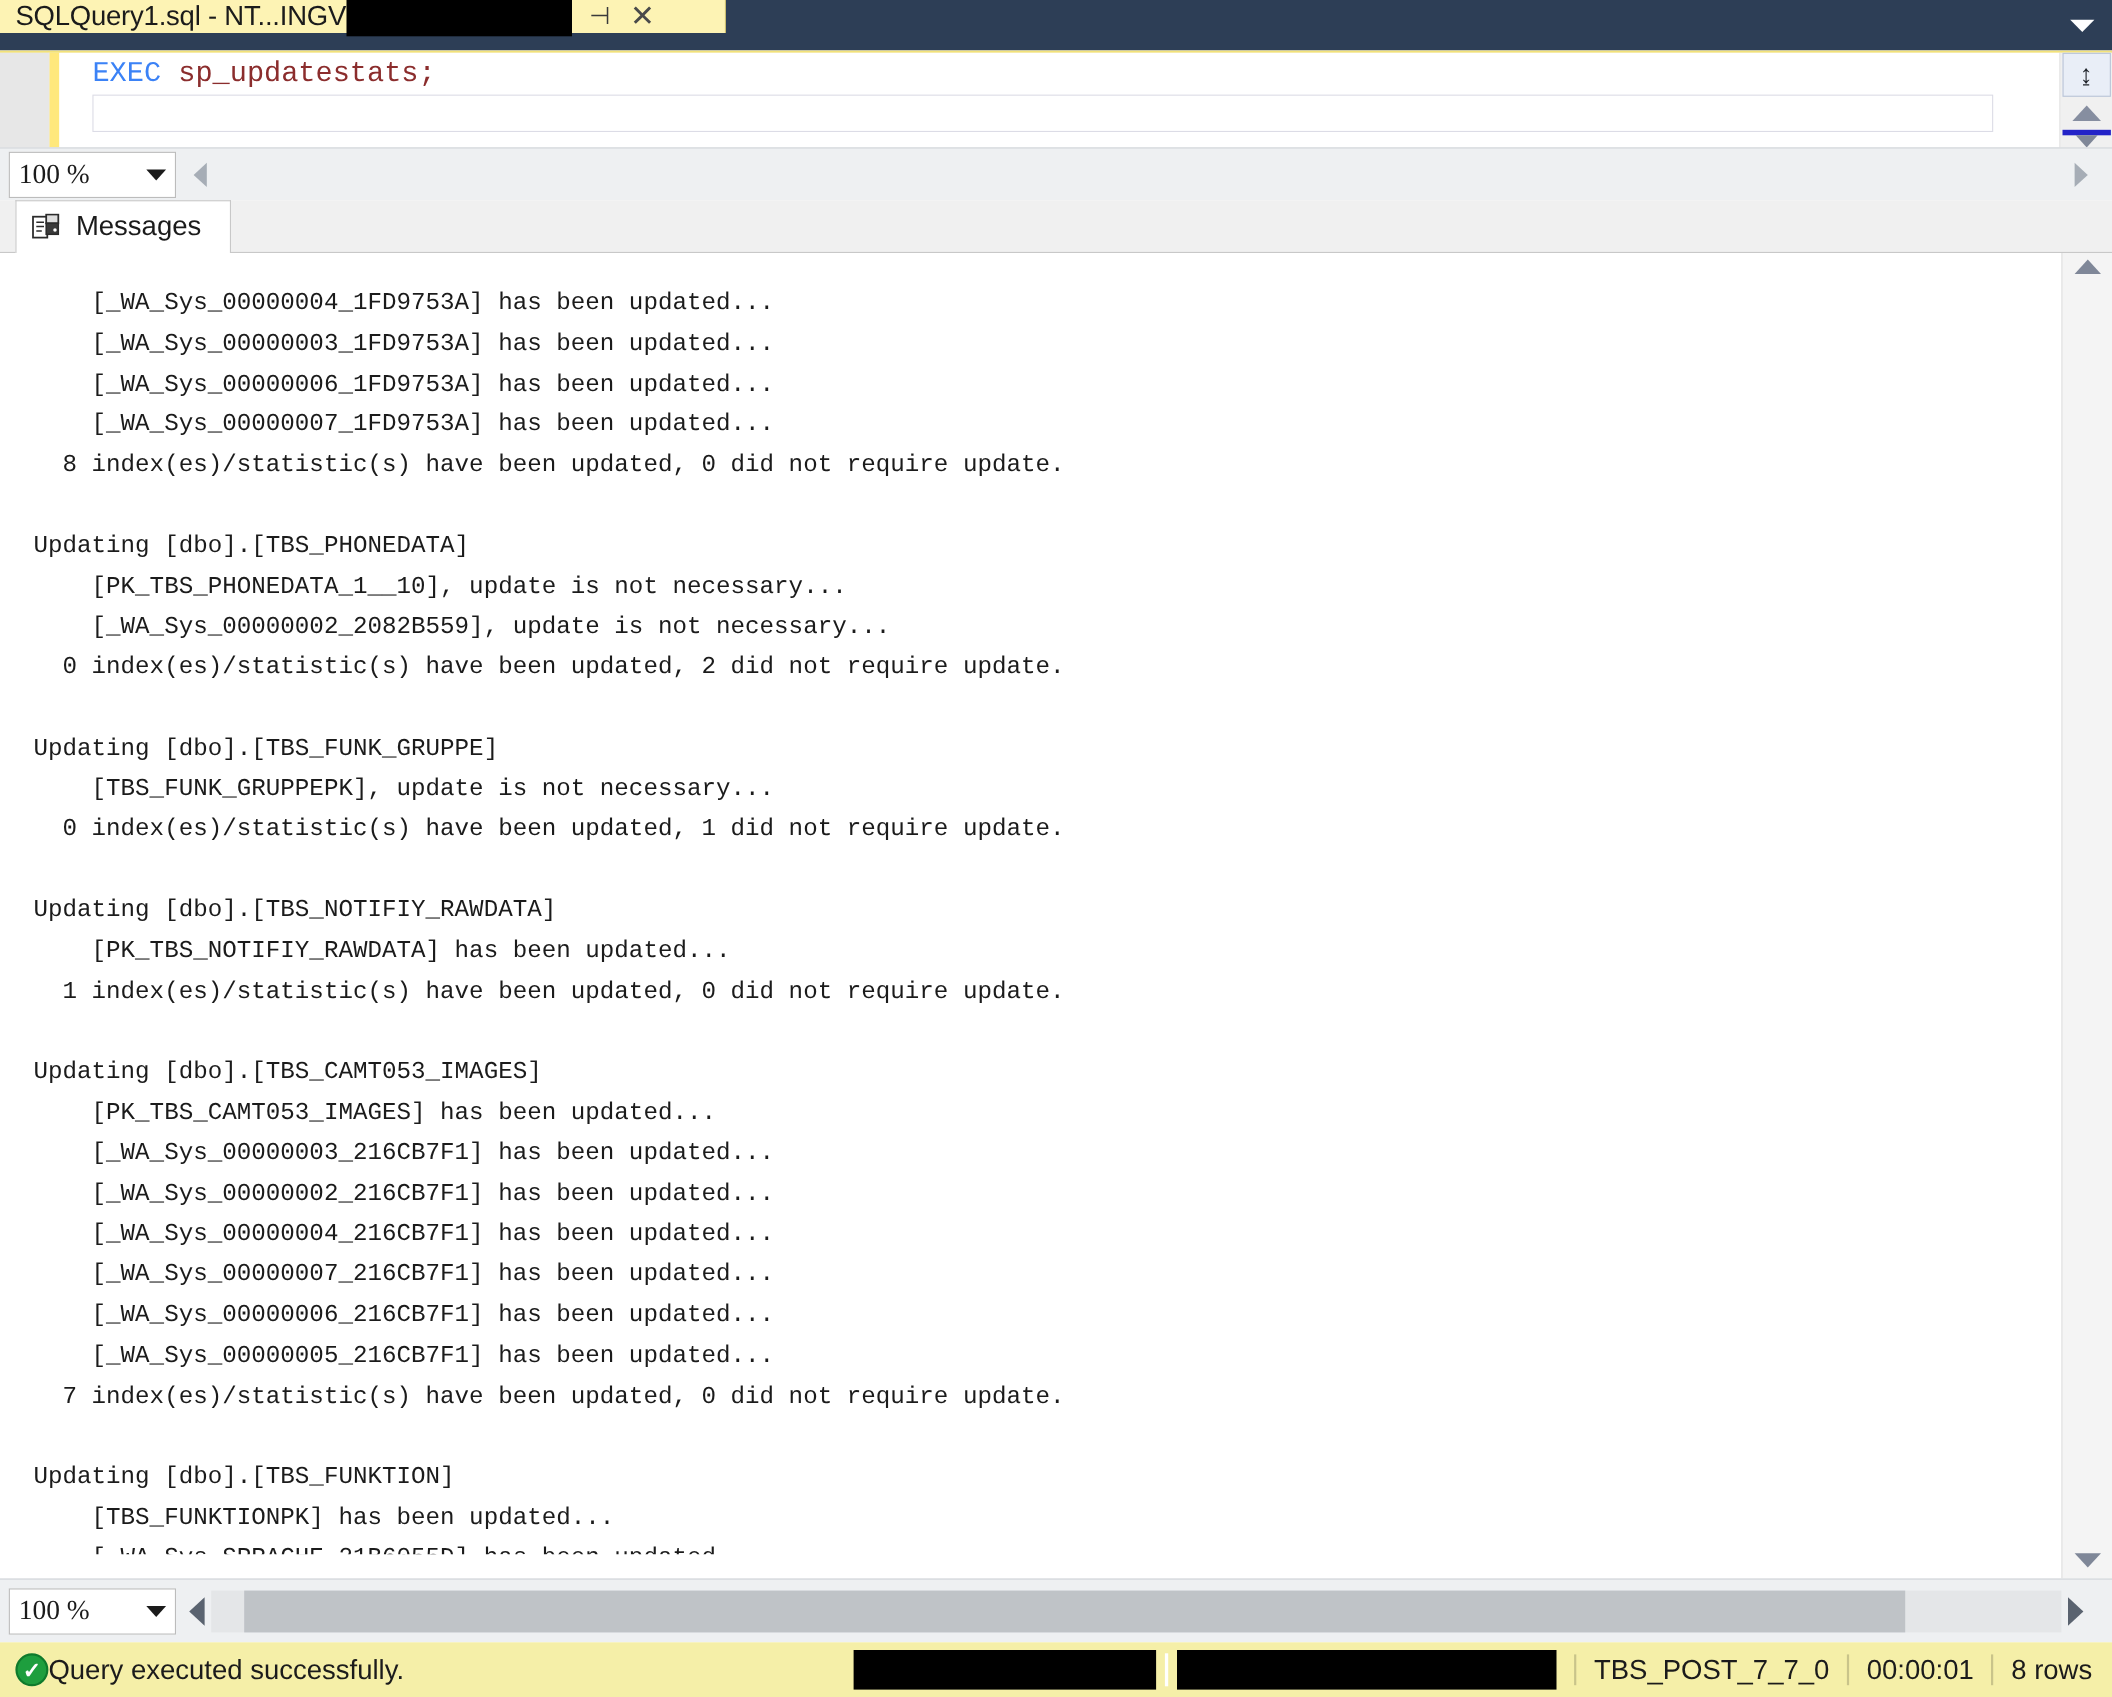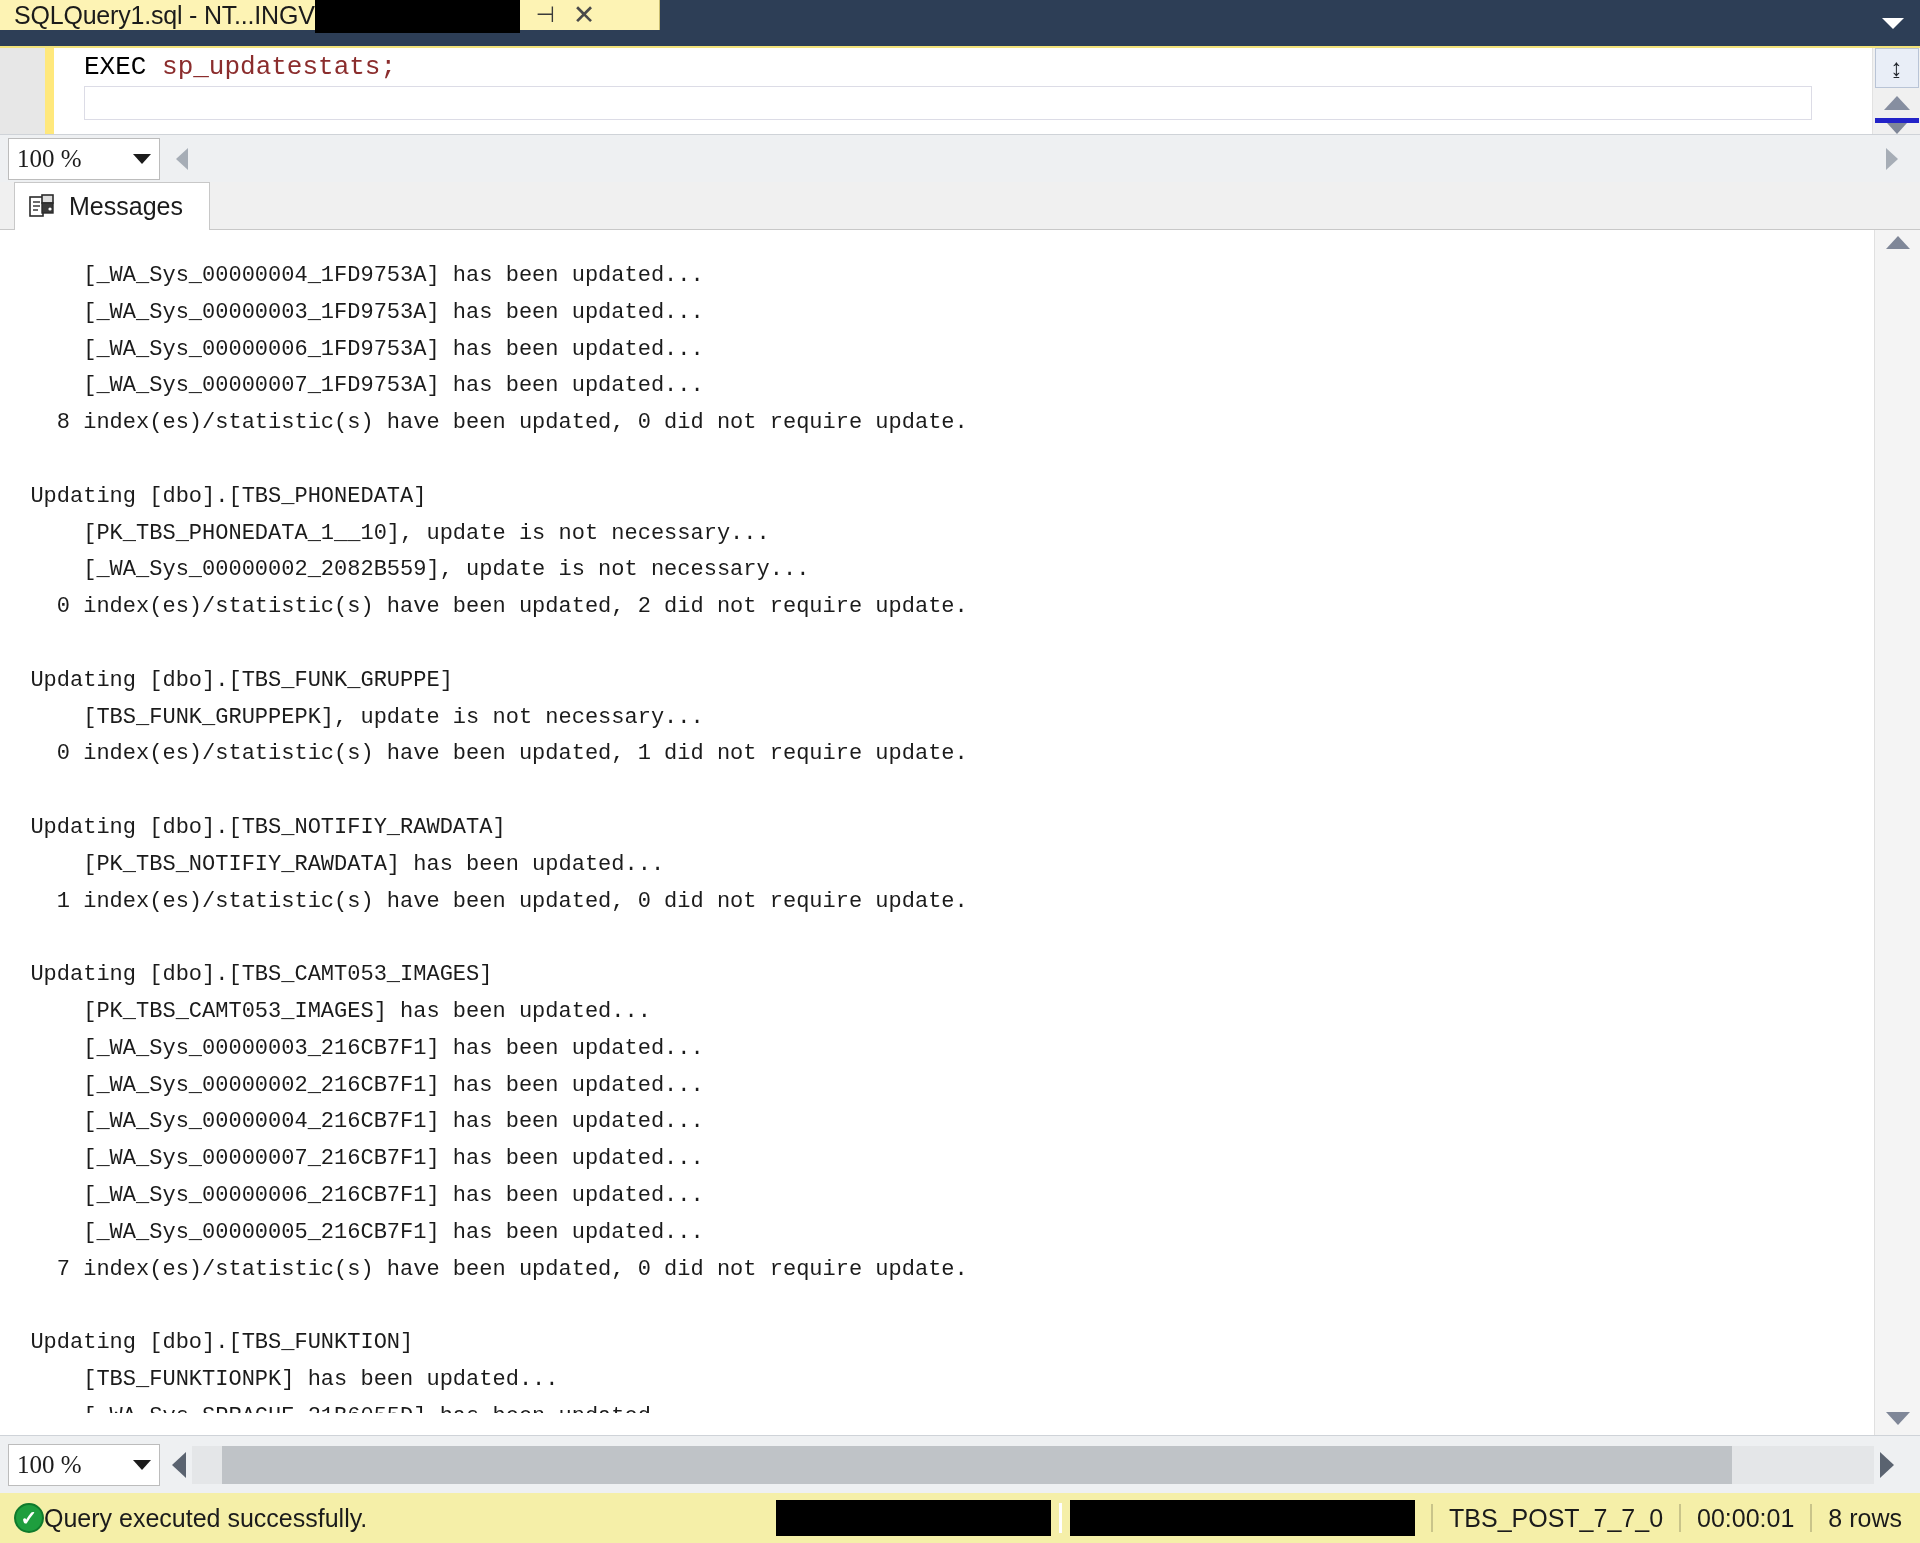--- a/index.html
+++ b/index.html
@@ -95,21 +95,21 @@
     position: relative;
     padding-left: 30px;
     background: #ffffff;
     font-family: "Liberation Mono", "DejaVu Sans Mono", monospace;
     font-size: 26px;
   }
   .code-line {
     height: 38px; line-height: 38px;
     white-space: pre;
   }
-  .kw { color: #000000; }
+  .kw { color: #3b82f6; }
   .proc { color: #8b2d2d; }
   .code-line-empty {
     height: 34px;
     margin-left: 0px;
     margin-right: 60px;
     border: 1px solid #dcdce6;
     background: #ffffff;
   }
   .editor-scrollcol {
     width: 48px; height: 100%;

